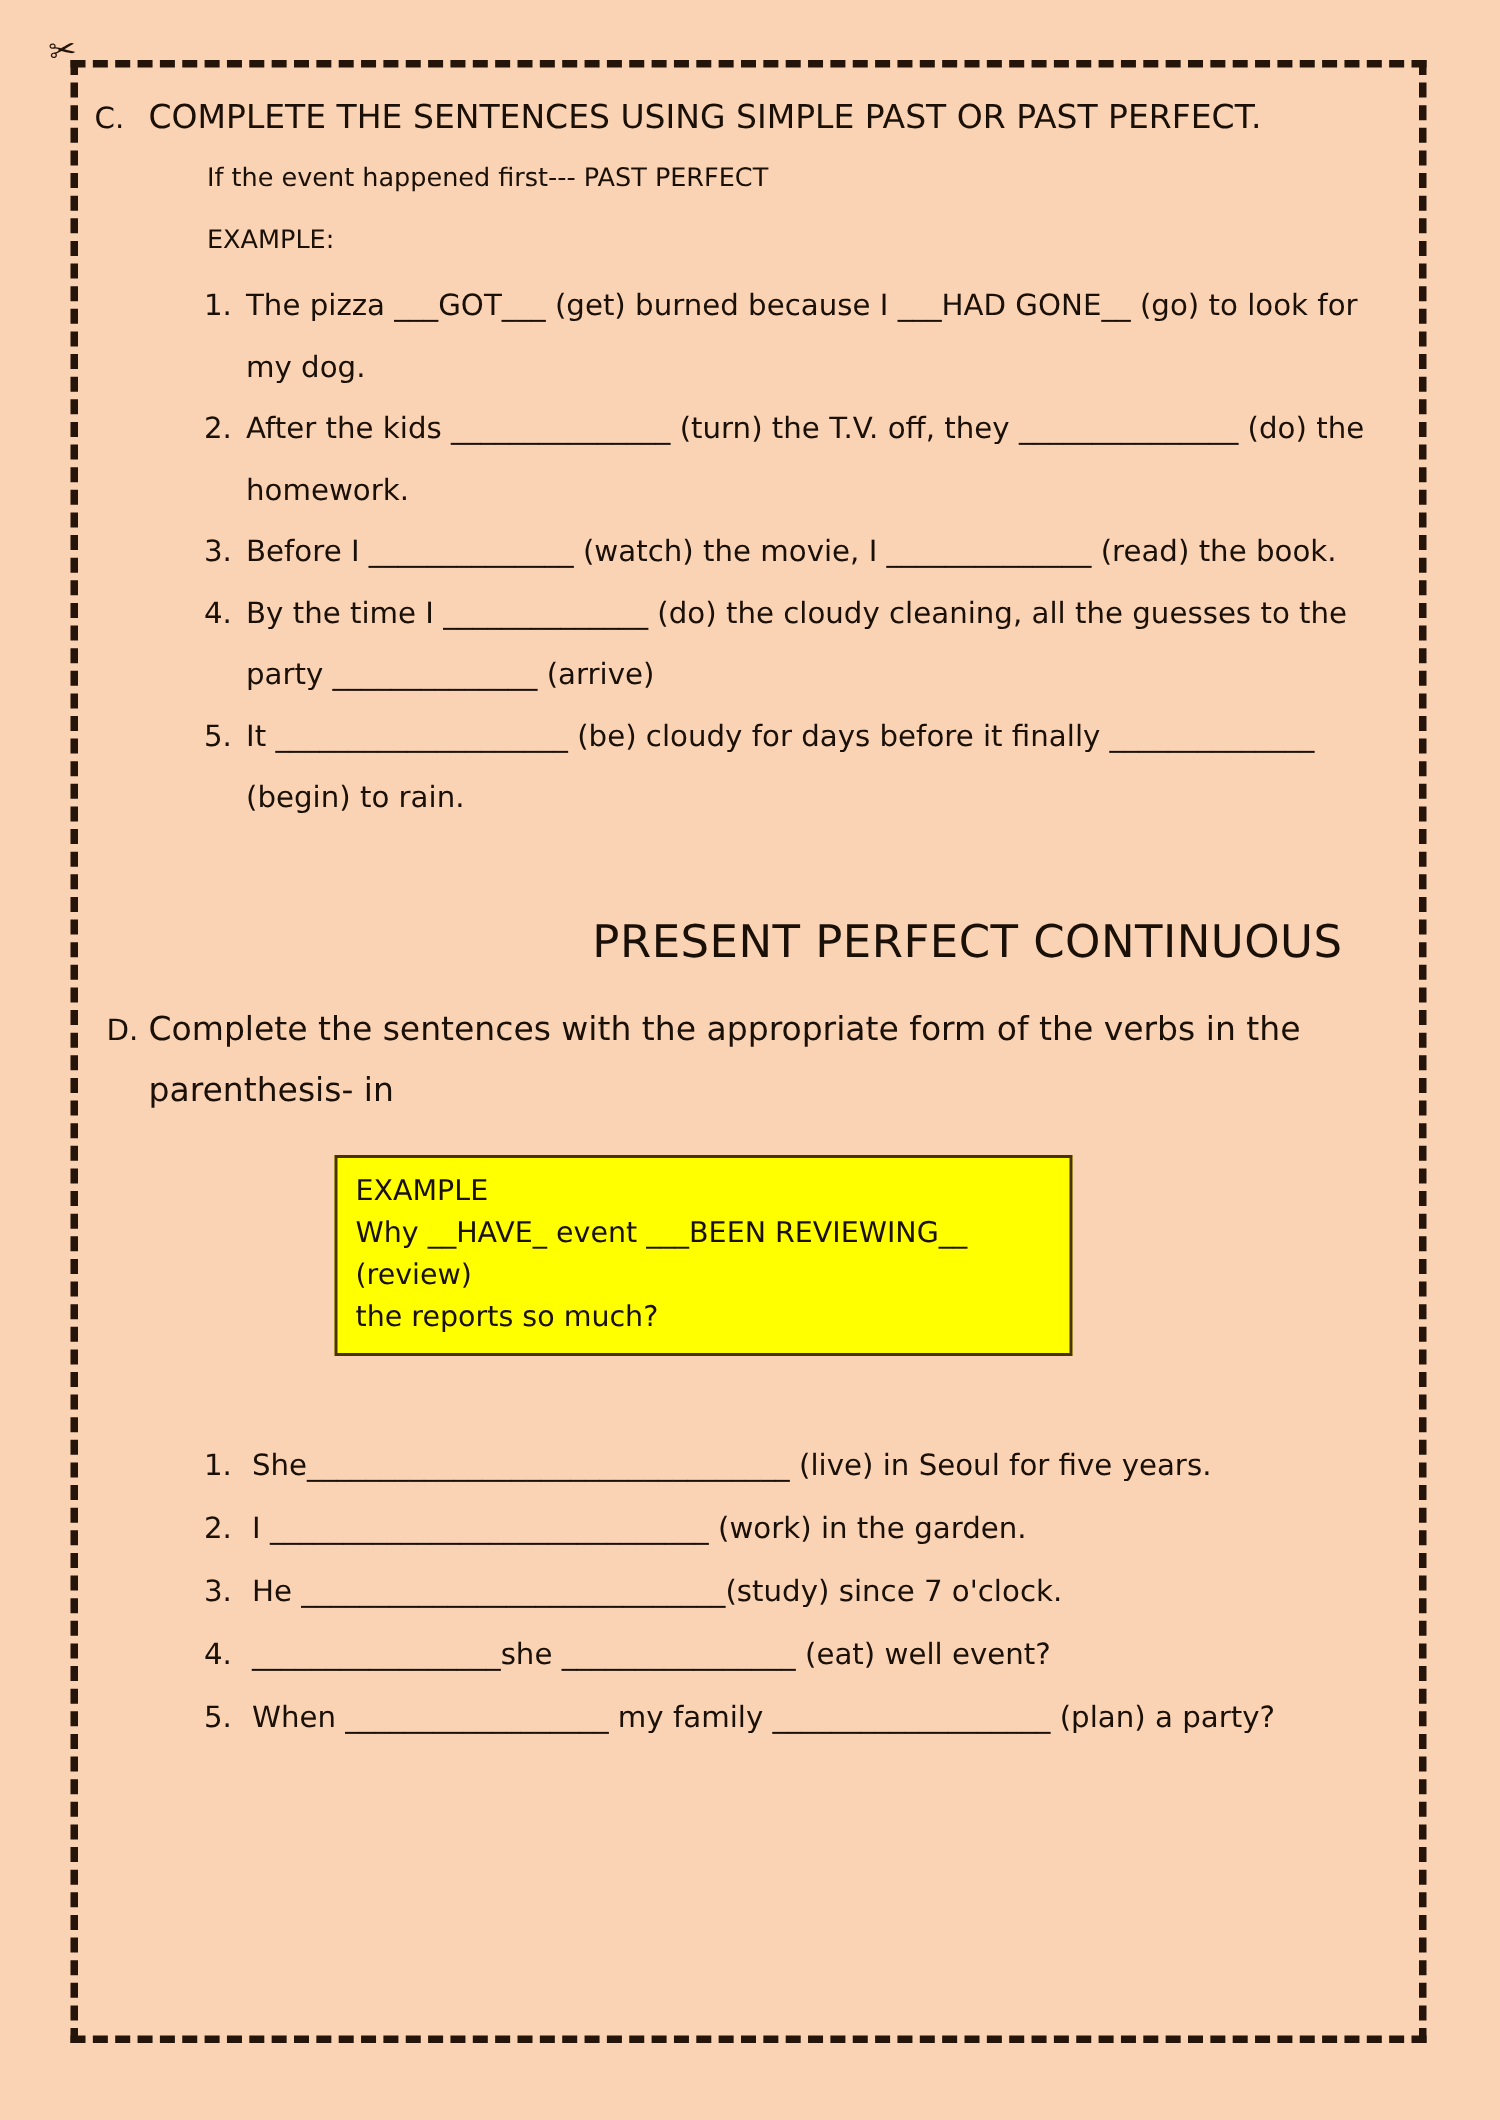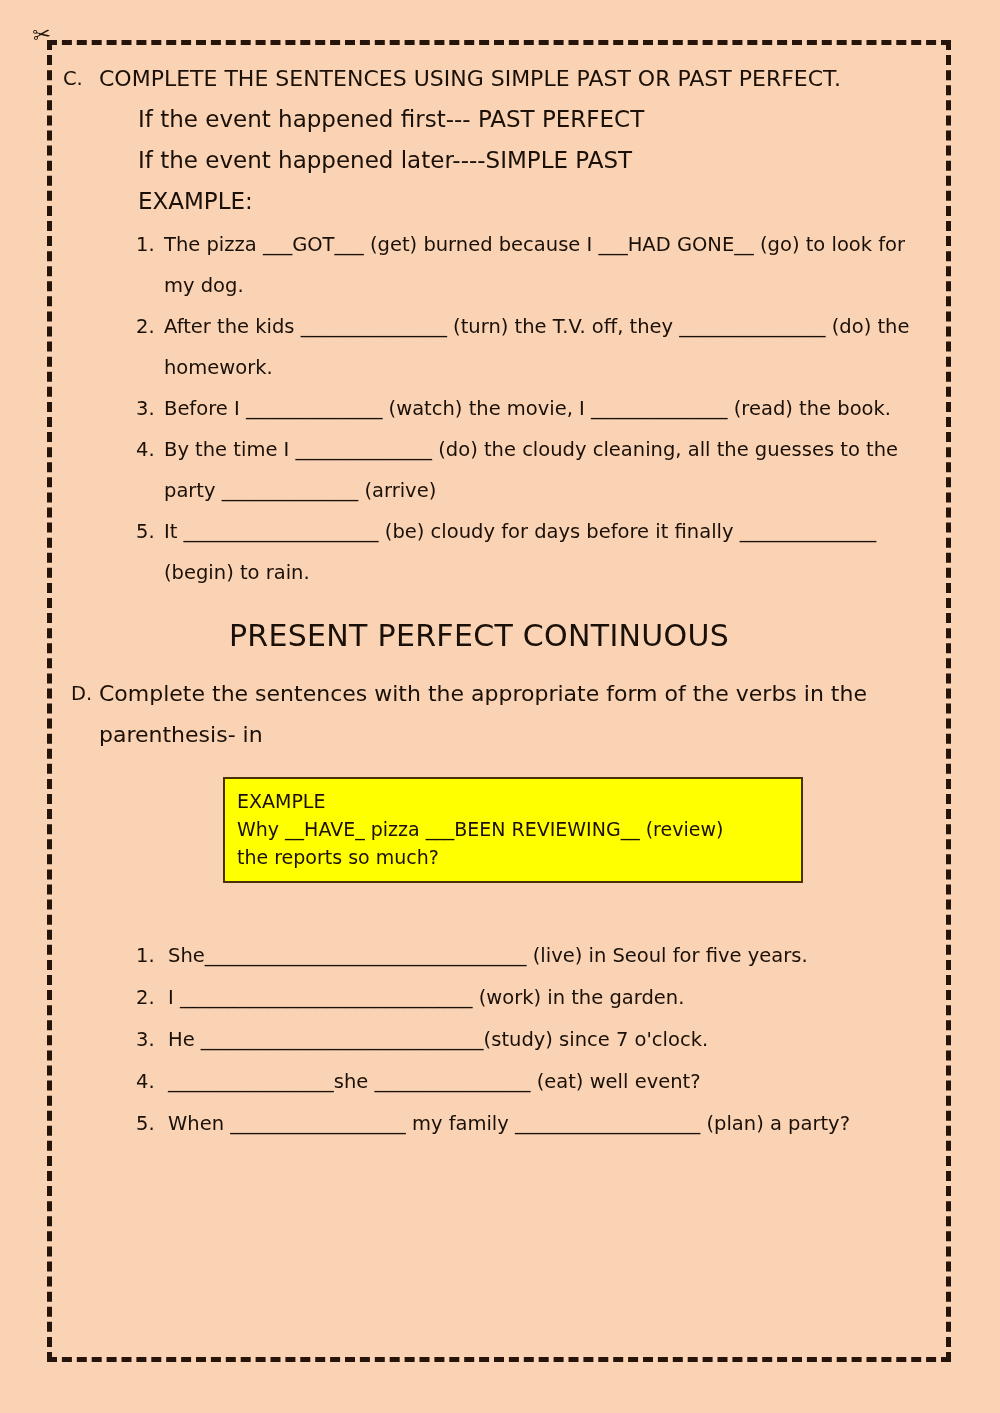--- a/index.html
+++ b/index.html
@@ -65,21 +65,21 @@
   }
   .sec-letter.indent-d { padding-left: 8px; width: 28px; flex-basis: 28px;}
   .sec-body {
     flex: 1 1 auto;
     font-size: 22px;
     line-height: 41px;
   }
 
   .sub-line {
     margin-left: 75px;
-    font-size: 23px;
+    font-size: 17px;
     line-height: 41px;
   }
 
   
   ol.qlist {
     list-style: none;
     margin: 0;
     padding: 0;
   }
   ol.qlist > li {
@@ -100,34 +100,34 @@
 
   #list-c { margin-left: 73px; margin-top: 2px; }
   #list-c > li .num { flex-basis: 28px; width: 28px; }
 
   #list-d { margin-left: 73px; margin-top: 0px; }
   #list-d > li { line-height: 42px; }
   #list-d > li .num { flex-basis: 32px; width: 32px; }
 
   
   #pp-title {
-    text-align: center;
+    text-align: right;
     font-size: 30px;
     line-height: 46px;
     letter-spacing: 0.3px;
-    margin-top: 20px;
+    margin-top: 54px;
     margin-bottom: 14px;
     margin-right: 40px;
   }
 
   
   #example-box {
     position: relative;
     margin: 22px 0 0 160px;
-    width: 580px;
+    width: 492px;
     box-sizing: border-box;
     background: #ffff00;
     border: 2px solid #4a3208;
     padding: 8px 12px 10px 12px;
   }
   #example-box .ex-line {
     font-size: 19px;
     line-height: 28px;
     white-space: pre-wrap;
   }
@@ -141,21 +141,20 @@
 <div id="cut-frame"></div>
 
 <div id="sheet">
 
   <div class="sec-row">
     <div class="sec-letter">C.</div>
     <div class="sec-body">COMPLETE THE SENTENCES USING SIMPLE PAST OR PAST PERFECT.</div>
   </div>
 
   <div class="sub-line">If the event happened first--- PAST PERFECT</div>
-  <div class="sub-line">If the event happened later----SIMPLE PAST</div>
   <div class="sub-line">EXAMPLE:</div>
 
   <ol class="qlist" id="list-c">
     <li>
       <span class="num">1.</span>
       <span class="qtext">The pizza ___GOT___ (get) burned because I ___HAD GONE__ (go) to look for my dog.</span>
     </li>
     <li>
       <span class="num">2.</span>
       <span class="qtext">After the kids _______________ (turn) the T.V. off, they _______________ (do) the homework.</span>
@@ -176,21 +175,21 @@
 
   <div id="pp-title">PRESENT PERFECT CONTINUOUS</div>
 
   <div class="sec-row">
     <div class="sec-letter indent-d">D.</div>
     <div class="sec-body">Complete the sentences with the appropriate form of the verbs in the parenthesis- in</div>
   </div>
 
   <div id="example-box">
     <div class="ex-line">EXAMPLE</div>
-    <div class="ex-line">Why __HAVE_ pizza ___BEEN REVIEWING__ (review)</div>
+    <div class="ex-line">Why __HAVE_ event ___BEEN REVIEWING__ (review)</div>
     <div class="ex-line">the reports so much?</div>
   </div>
 
   <div class="spacer-d"></div>
 
   <ol class="qlist" id="list-d">
     <li>
       <span class="num">1.</span>
       <span class="qtext">She_________________________________ (live) in Seoul for five years.</span>
     </li>

